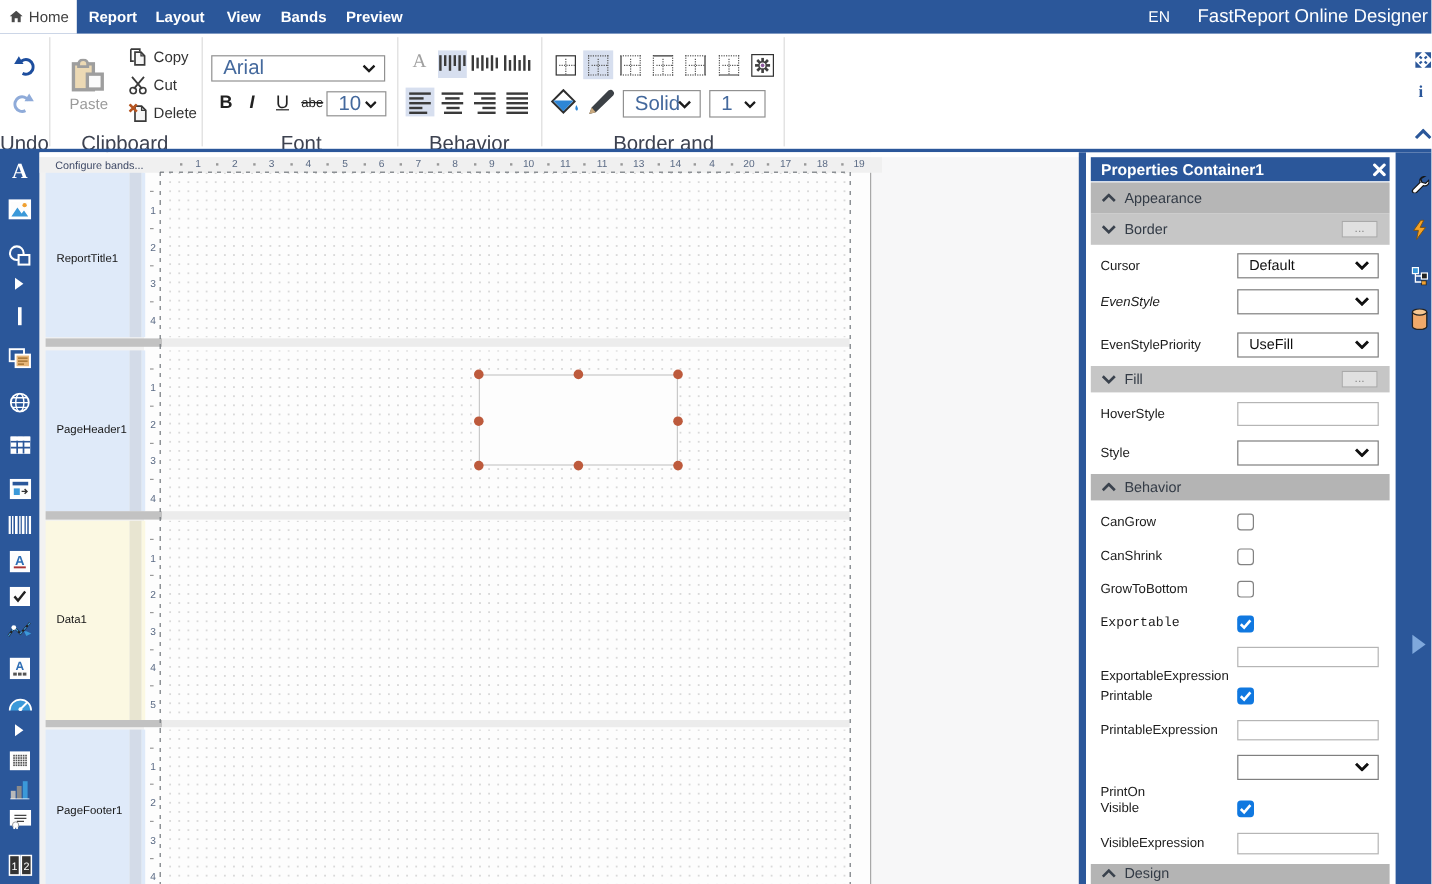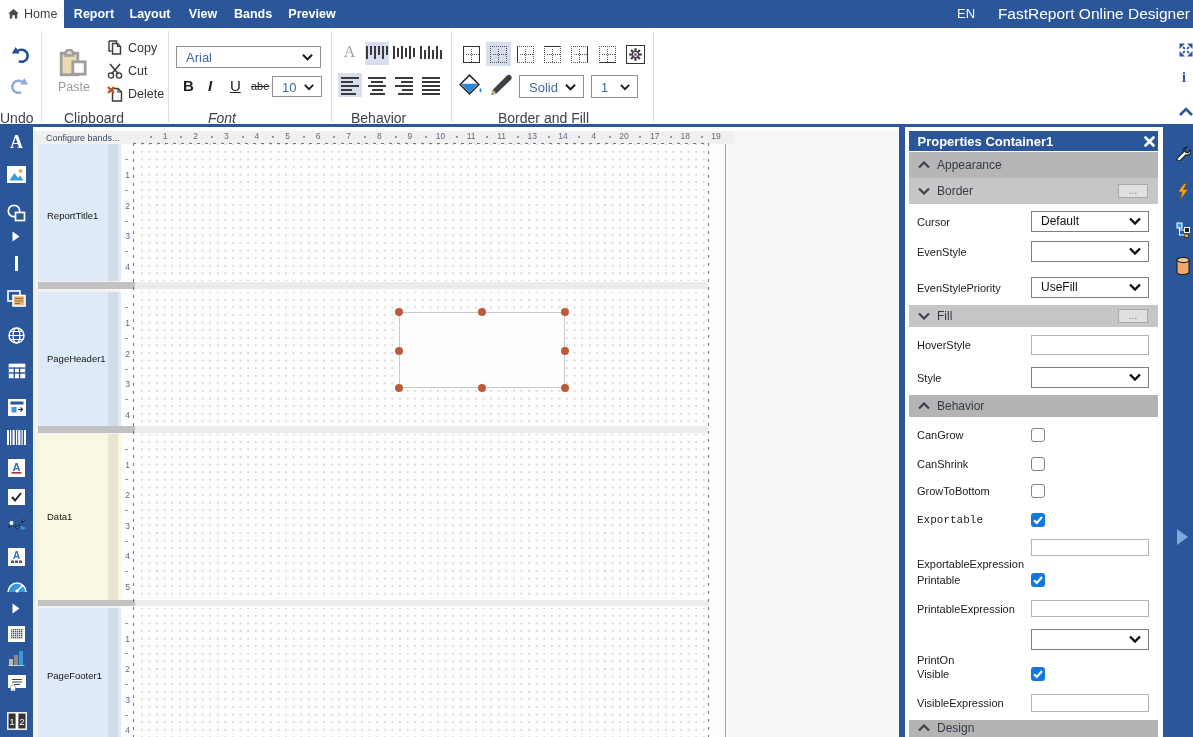--- a/index.html
+++ b/index.html
@@ -1,23 +1,23 @@
 <!DOCTYPE html>
 <html><head><meta charset="utf-8">
 <style>
 *{margin:0;padding:0;box-sizing:border-box;font-family:"Liberation Sans",sans-serif;}
 html,body{width:1193px;height:737px;overflow:hidden;background:#fff;position:relative;}
 .ab{position:absolute;}
 .topbar{left:0;top:0;width:1193px;height:28px;background:#2b579a;}
 .hometab{left:0;top:0;width:64px;height:28px;background:#fff;}
 .menuitem{top:0;height:28px;line-height:28px;color:#fff;font-size:12.5px;font-weight:600;white-space:nowrap;}
-.glabel{top:110px;font-size:14px;color:#3d4250;text-align:left;}
+.glabel{top:110px;font-size:17px;color:#3d4250;text-align:center;}
 .vsep{top:31px;width:1px;height:91px;background:#dcdcdc;}
 .selbox{background:#fff;border:1px solid #919191;}
-.selbox .tx{position:absolute;left:9px;top:50%;transform:translateY(-50%);font-size:13px;color:#44699d;}
+.selbox .tx{position:absolute;left:9px;top:50%;transform:translateY(-50%);font-size:17px;color:#44699d;}
 .chev{position:absolute;top:50%;transform:translateY(-50%);}
 .hl{background:#d7dfef;}
 .bic{width:17px;height:17px;border:1px dotted #555;}
 .bic i{position:absolute;left:7px;top:2px;width:1px;height:13px;border-left:1px dotted #555;}
 .bic b{position:absolute;top:7px;left:2px;height:1px;width:13px;border-top:1px dotted #555;}
 .vbars{display:flex;gap:2px;}
 .vbars span{width:2px;background:#3a3a3a;display:block;}
 .hlines span{display:block;height:2px;background:#3a3a3a;margin-bottom:2px;}
 .sidebar{left:0;top:125px;width:33px;height:612px;background:#2b579a;}
 .sic{position:absolute;left:0;width:33px;text-align:center;color:#fff;}
@@ -54,21 +54,21 @@
 <div class="ab menuitem" style="left:312px;transform:translateX(-50%);">Preview</div>
 <div class="ab" style="left:966px;top:0;height:28px;line-height:28px;color:#fff;font-size:13px;transform:translateX(-50%);">EN</div>
 <div class="ab" style="left:1190px;top:0;height:28px;line-height:27px;color:#fff;font-size:15.5px;transform:translateX(-100%);white-space:nowrap;">FastReport Online Designer</div>
 <div class="ab vsep" style="left:41px"></div>
 <div class="ab vsep" style="left:168px"></div>
 <div class="ab vsep" style="left:331px"></div>
 <div class="ab vsep" style="left:451px"></div>
 <div class="ab vsep" style="left:653px"></div>
 <div class="ab glabel" style="left:0px;width:40px;">Undo</div>
 <div class="ab glabel" style="left:64px;width:80px;">Clipboard</div>
-<div class="ab glabel" style="left:208px;width:60px;font-style:italic;">Font</div>
+<div class="ab glabel" style="left:221px;width:60px;">Font</div>
 <div class="ab glabel" style="left:351px;width:80px;">Behavior</div>
 <div class="ab glabel" style="left:498px;width:110px;">Border and Fill</div>
 <svg class="ab" style="left:11px;top:46px" width="18" height="18" viewBox="0 0 18 18">
     <path d="M5.2 6.8 A6.1 6.1 0 1 1 7.8 15.2" fill="none" stroke="#1d4e9e" stroke-width="2.5"></path>
     <polygon points="0.8,7.4 8.6,7.4 4.7,0.9" fill="#1d4e9e"></polygon>
   </svg>
 <svg class="ab" style="left:11px;top:77px" width="18" height="18" viewBox="0 0 18 18">
     <path d="M12.8 6.8 A6.1 6.1 0 1 0 10.2 15.2" fill="none" stroke="#8fabd9" stroke-width="2.5"></path>
     <polygon points="17.2,7.4 9.4,7.4 13.3,0.9" fill="#8fabd9"></polygon>
   </svg>
@@ -540,21 +540,21 @@
     </svg>
     <span class="tt">Design</span>
   </div>
 <div class="plabel" style="top:221.5px;">Cursor</div>
 <div class="pselect" style="top:211.2px;height:20.5px;">
     <span class="tx">Default</span>
     <svg class="chev" style="right:7px" width="12" height="8" viewBox="0 0 12 8">
       <polyline points="1,1.5 6,6.5 11,1.5" fill="none" stroke="#111" stroke-width="2.4"></polyline>
     </svg>
   </div>
-<div class="plabel" style="top:251.5px;">EvenStyle</div>
+<div class="plabel" style="top:251.5px;font-style:italic;">EvenStyle</div>
 <div class="pselect" style="top:241.2px;height:20.5px;">
     <svg class="chev" style="right:7px" width="12" height="8" viewBox="0 0 12 8">
       <polyline points="1,1.5 6,6.5 11,1.5" fill="none" stroke="#111" stroke-width="2.4"></polyline>
     </svg>
   </div>
 <div class="plabel" style="top:287.5px;">EvenStylePriority</div>
 <div class="pselect" style="top:277.2px;height:20.5px;">
     <span class="tx">UseFill</span>
     <svg class="chev" style="right:7px" width="12" height="8" viewBox="0 0 12 8">
       <polyline points="1,1.5 6,6.5 11,1.5" fill="none" stroke="#111" stroke-width="2.4"></polyline>

